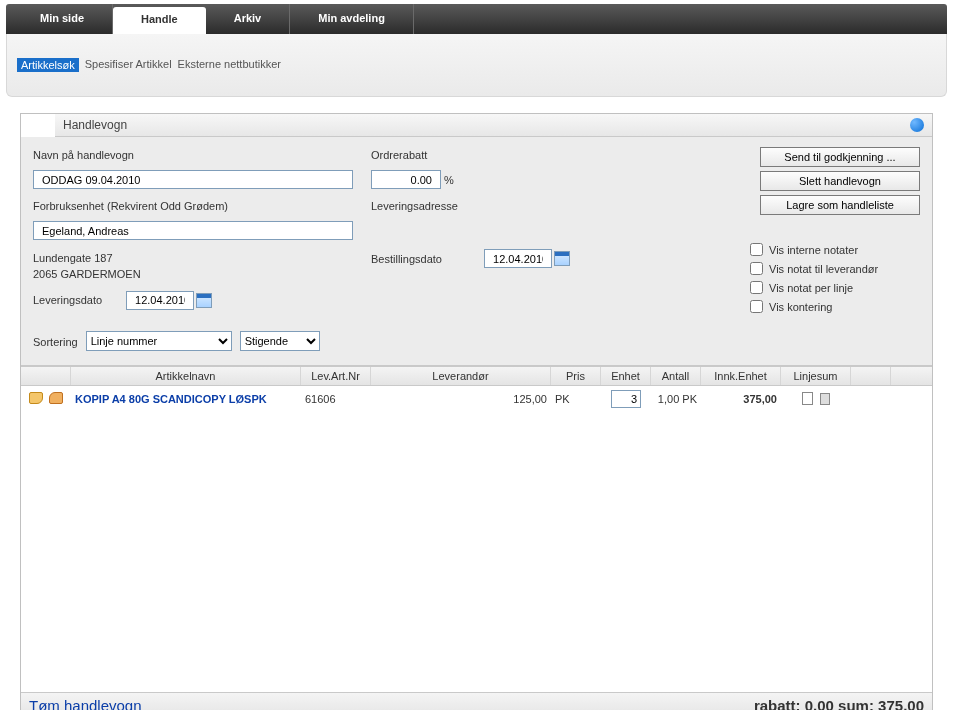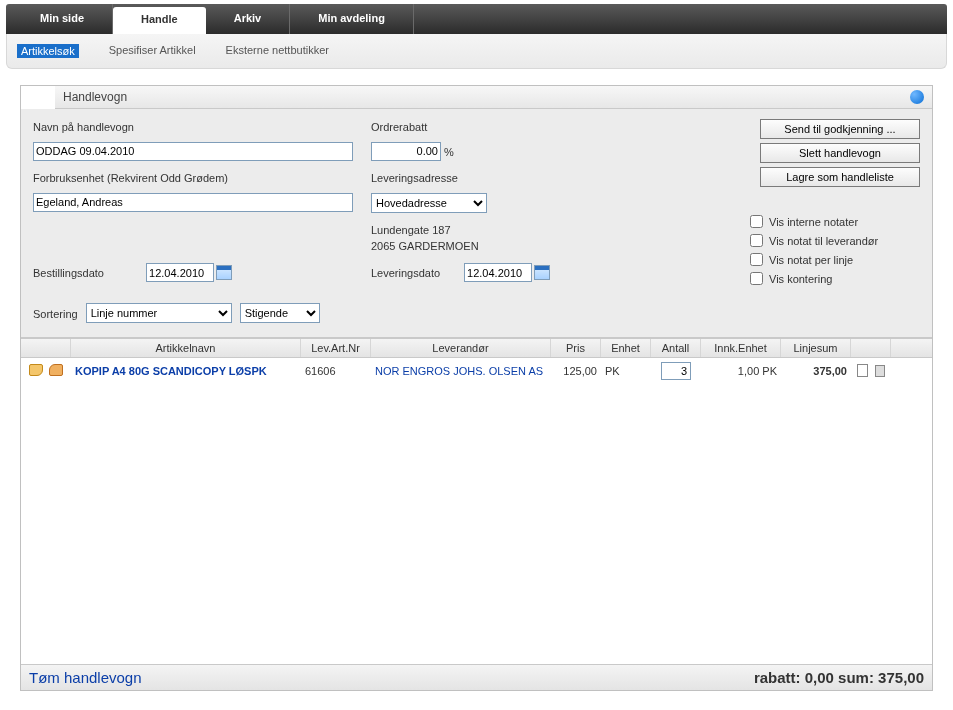--- a/index.html
+++ b/index.html
@@ -32,23 +32,23 @@
   margin-top: 3px;
   padding-top: 6px;
 }
 
 .subbar {
   background: linear-gradient(#f5f5f5,#eaeaea);
   border: 1px solid #d8d8d8;
   border-top: none;
   border-radius: 0 0 6px 6px;
   margin: 0 6px;
-  padding: 10px 10px;
+  padding: 24px 10px;
   display: flex;
-  gap: 30px;
+  gap: 6px;
   font-size: 11px;
 }
 .subbar a { color: #555; text-decoration: none; cursor: pointer; }
 .subbar a.active { background: #1a6fca; color: #fff; padding: 1px 4px; }
 
 .page {
   margin: 16px 20px;
   border: 1px solid #c0c0c0;
   background: #fff;
 }
@@ -81,21 +81,21 @@
   display: grid;
   grid-template-columns: 330px 330px 1fr;
   column-gap: 8px;
   row-gap: 6px;
 }
 .lbl { color: #333; font-size: 11px; padding-top: 2px; }
 .txt-input {
   border: 1px solid #7f9db9;
   background: #fff;
   font-size: 11px;
-  padding: 2px 2px;
+  padding: 2px 8px;
   height: 19px;
 }
 .sel {
   border: 1px solid #7f9db9;
   background: #fff;
   font-size: 11px;
   height: 20px;
 }
 .addr { font-size: 11px; color: #333; line-height: 1.4; margin-top: 2px; }
 
@@ -235,25 +235,20 @@
         <div><input class="txt-input" style="width: 320px;" value="ODDAG 09.04.2010"></div>
         <div>
           <input class="txt-input" style="width: 70px; text-align: right;" value="0.00">
           <span>%</span>
         </div>
 
         <div class="lbl">Forbruksenhet (Rekvirent Odd Grødem)</div>
         <div class="lbl">Leveringsadresse</div>
 
         <div><input class="txt-input" style="width: 320px;" value="Egeland, Andreas"></div>
-        <div>
-          <select class="sel" style="width:116px">
-            <option>Hovedadresse</option>
-          </select>
-        </div>
 
         <div></div>
         <div class="addr">
           <div>Lundengate 187</div>
           <div>2065 GARDERMOEN</div>
         </div>
 
         <div>
           <span class="lbl" style="display:inline-block;width:110px">Bestillingsdato</span>
           <span class="date-wrap">
@@ -295,21 +290,20 @@
       <div></div>
     </div>
 
     <div class="grid-row">
       <div style="text-align:center">
         <span class="thumb-icon"></span>
         <span class="hand-icon"></span>
       </div>
       <div><span class="link">KOPIP A4 80G SCANDICOPY LØSPK</span></div>
       <div>61606</div>
-      <div><span class="link2">NOR ENGROS JOHS. OLSEN AS</span></div>
       <div class="num">125,00</div>
       <div>PK</div>
       <div style="text-align:center"><input class="qty-input" value="3" style=""></div>
       <div class="num">1,00 PK</div>
       <div class="num" style="font-weight:bold">375,00</div>
       <div style="text-align:center">
         <span class="page-icon"></span>
         <span class="trash-icon"></span>
       </div>
     </div>

